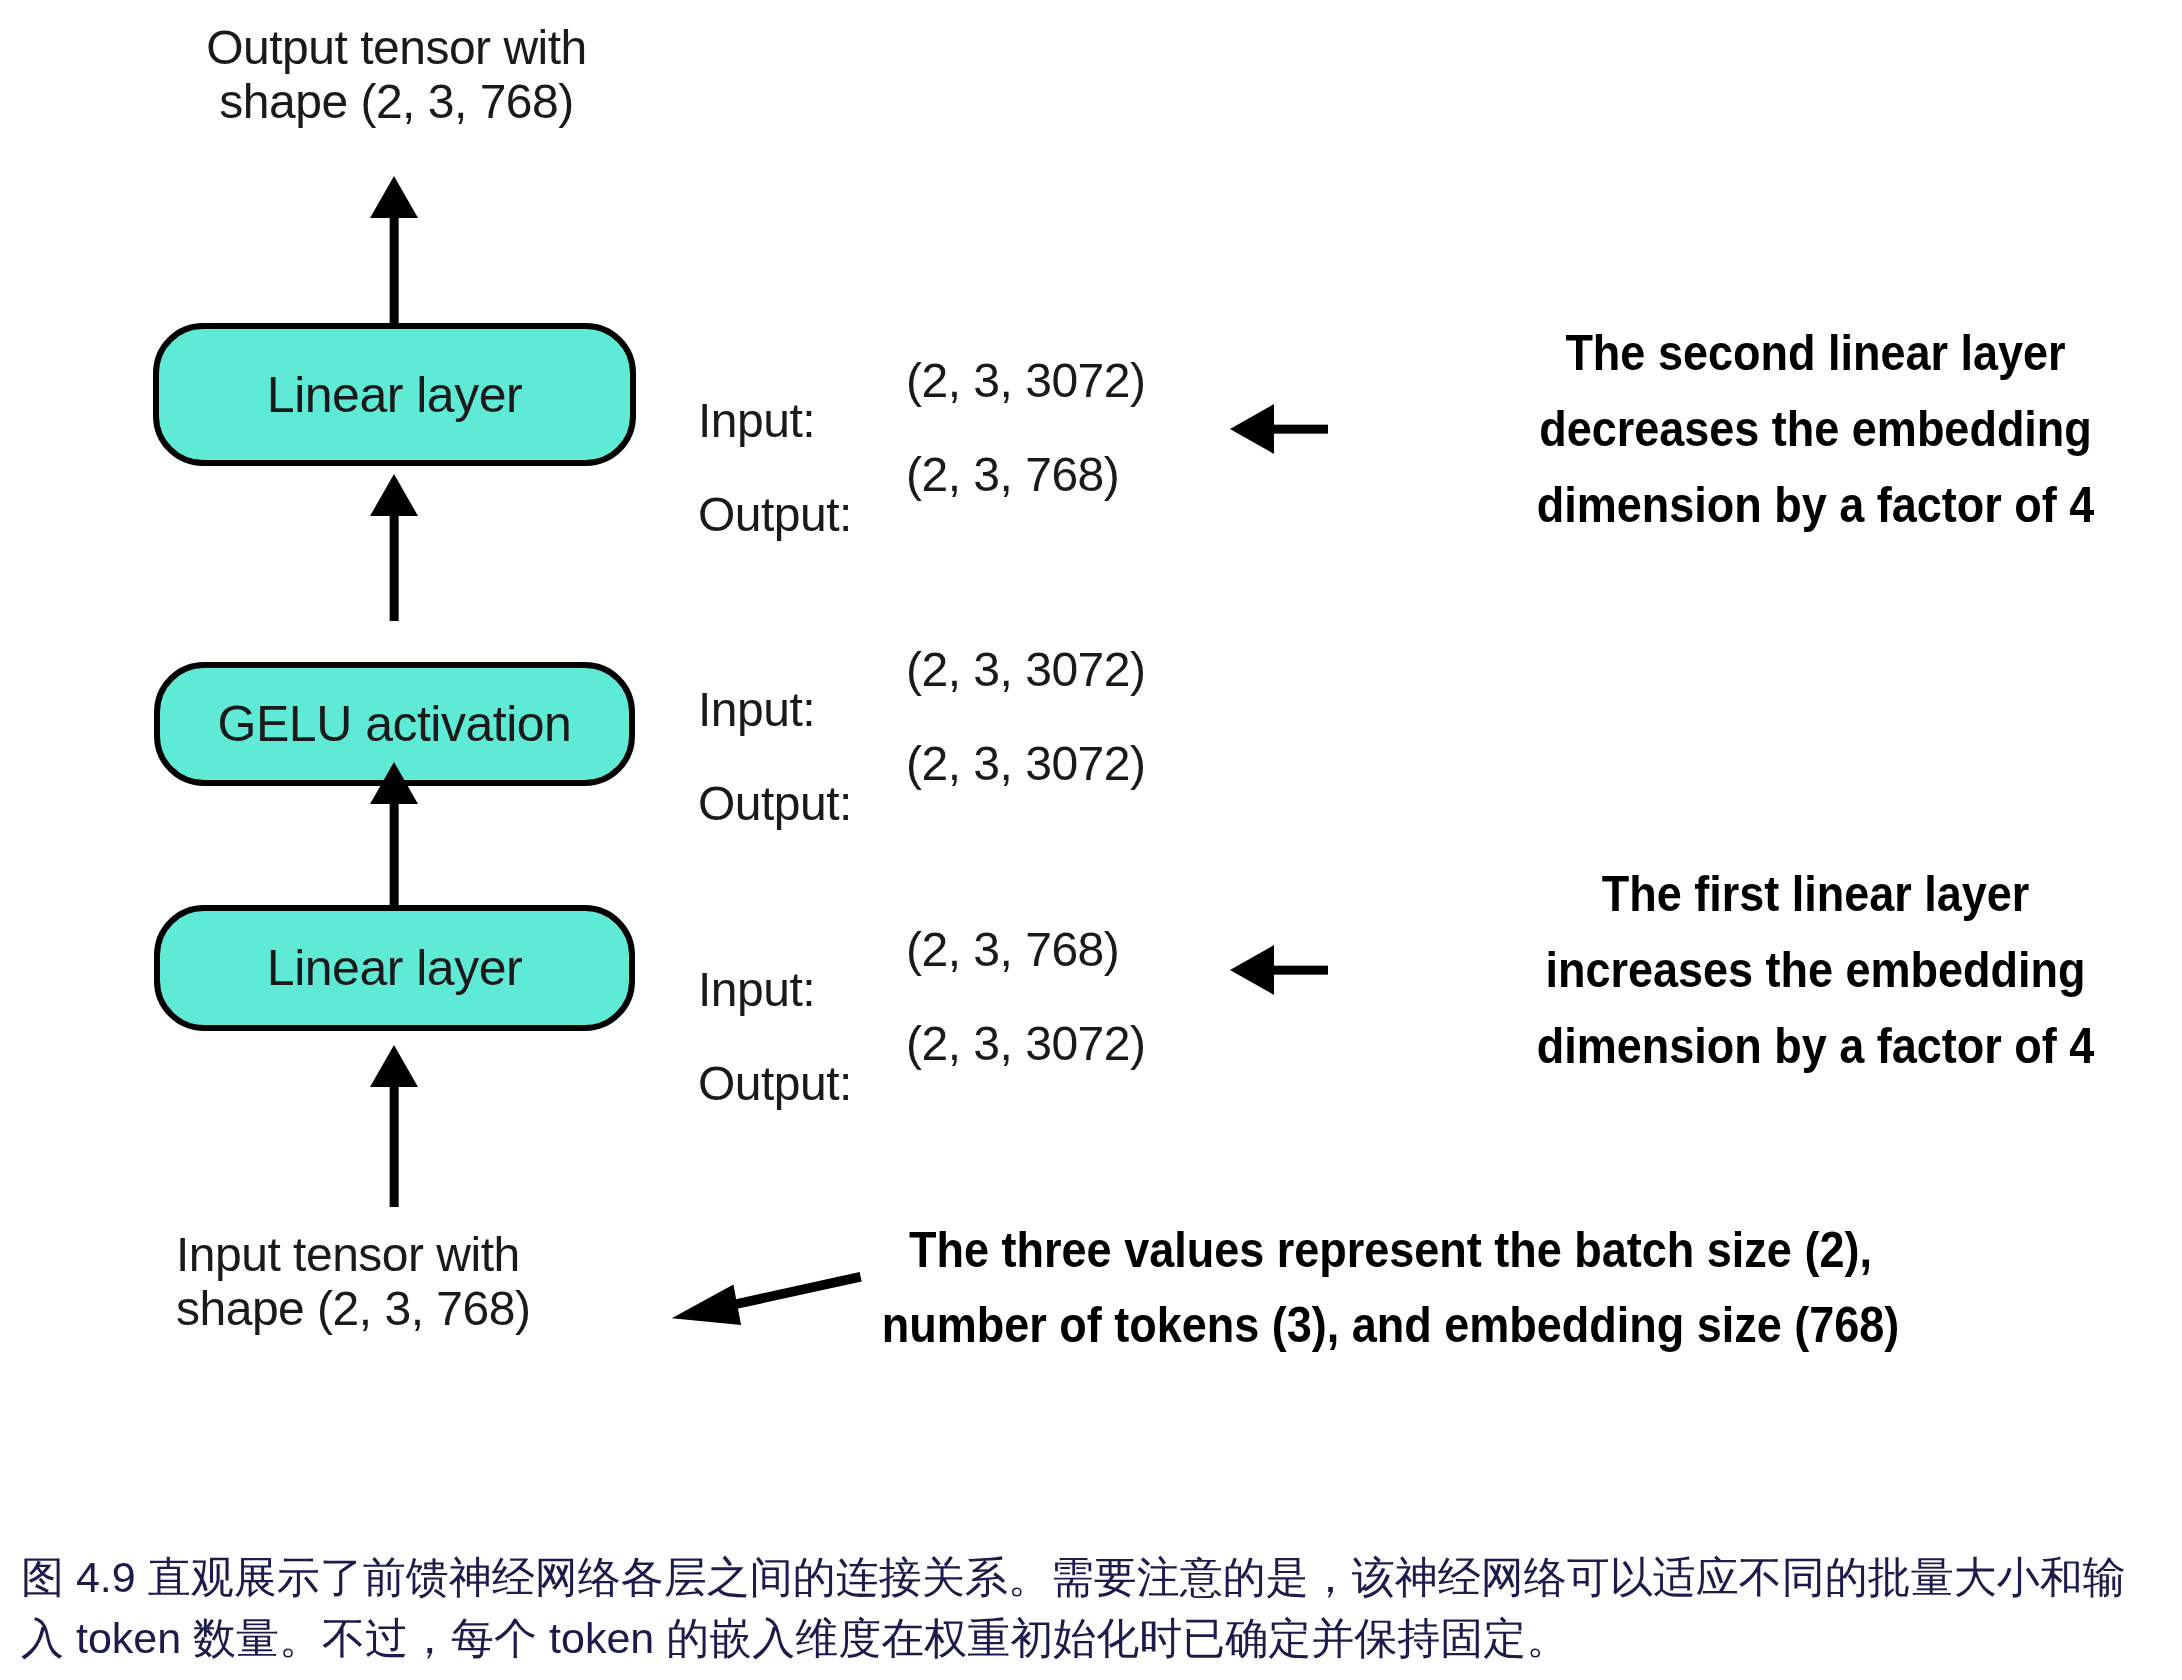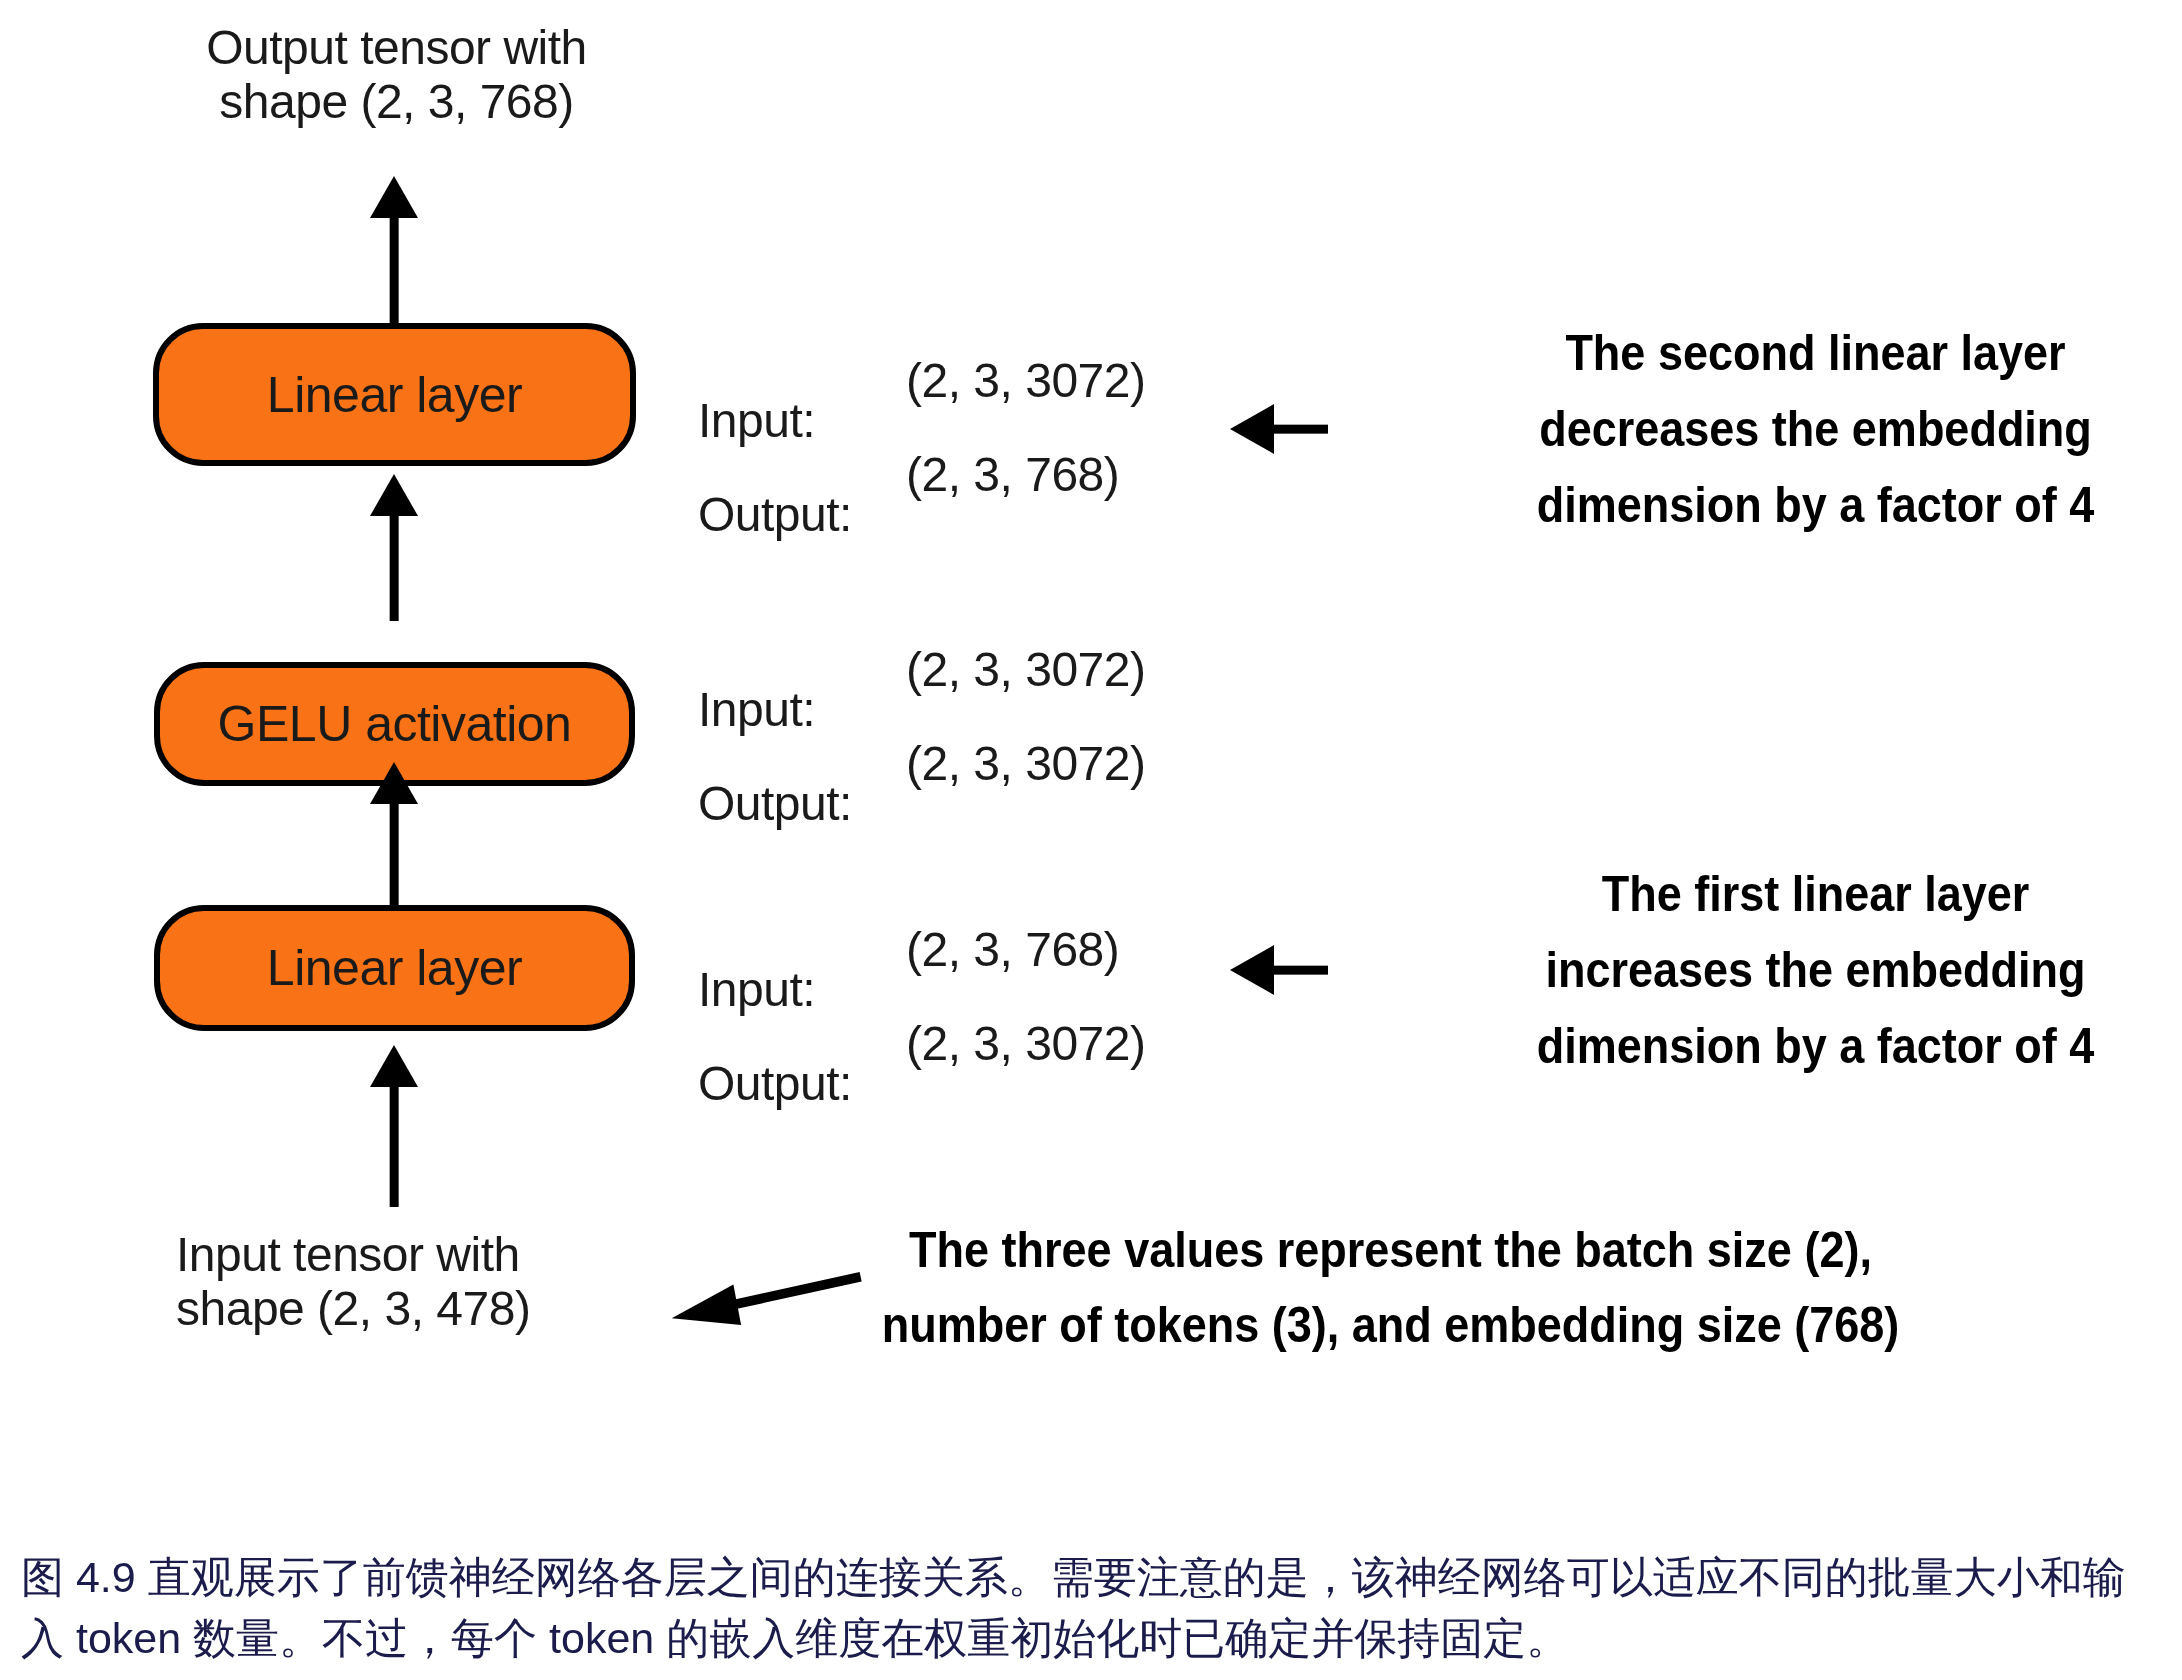--- a/index.html
+++ b/index.html
@@ -22,21 +22,21 @@
     width: 2182px;
     height: 1680px;
   }
 
   
   .layer-box {
     position: absolute;
     box-sizing: border-box;
     border: 6.8px solid #000000;
     border-radius: 50px;
-    background: #f97316;
+    background: #5eead4;
     display: flex;
     align-items: center;
     justify-content: center;
     color: #1a1a1a;
     font-family: "Liberation Sans", sans-serif;
     font-weight: 400;
     letter-spacing: -0.5px;
   }
   .layer-box .layer-label {
     font-size: 50px;
@@ -229,21 +229,21 @@
   </div>
 
   <div class="annotation" style="left:1487px; top:852px; width:657px;">The first linear layer increases the embedding dimension by a factor of 4</div>
 
   <div class="v-arrow" style="left:394px; top:1041px; height:162px;">
     <div class="head"></div>
     <div class="shaft" style="height:129px;"></div>
   </div>
 
   <div class="plain-text" style="left:176px; top:1224px; width:541px;">Input tensor with
-shape (2, 3, 478)</div>
+shape (2, 3, 768)</div>
 
   <svg class="diag-arrow" style="left:637px; top:1236px;" width="241" height="116" viewBox="0 0 250 120">
     <line x1="232" y1="38" x2="86" y2="70" stroke="#000" stroke-width="10"></line>
     <polygon points="36,81 100,46 108,88" fill="#000"></polygon>
   </svg>
 
   <div class="annotation" style="left:811px; top:1209px; width:1159px; line-height:1.50;">The three values represent the batch size (2), number of tokens (3), and embedding size (768)</div>
 
   <div class="caption" style="left:21px; top:1543px; width:2140px;">图 4.9 直观展示了前馈神经网络各层之间的连接关系。需要注意的是，该神经网络可以适应不同的批量大小和输入 token 数量。不过，每个 token 的嵌入维度在权重初始化时已确定并保持固定。</div>
 

